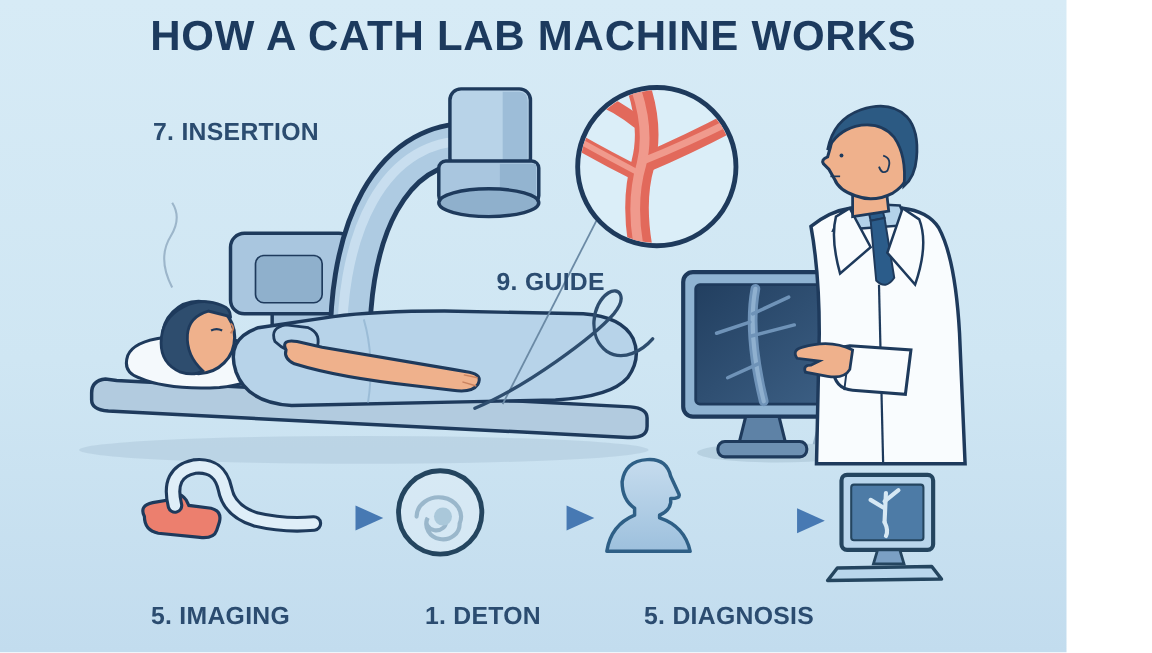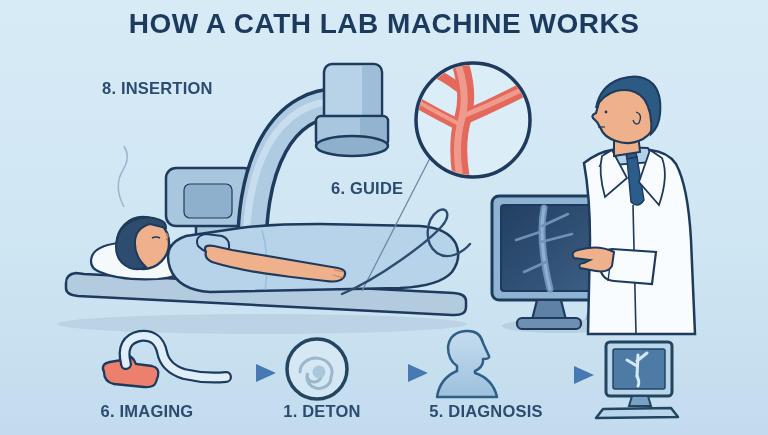--- a/index.html
+++ b/index.html
@@ -1,17 +1,17 @@
 <!DOCTYPE html>
 <html><head>
 <meta charset="utf-8">
 <style>
   html,body{margin:0;padding:0;}
   .stage{
-    position:relative;width:768px;height:435px;overflow:hidden;
+    position:relative;width:711px;height:435px;overflow:hidden;
     background:linear-gradient(180deg,#d7ebf6 0%,#cfe6f3 55%,#c2dcee 100%);
     font-family:"Liberation Sans",sans-serif;
   }
   .art{position:absolute;inset:0;}
   .title{
     position:absolute;top:8px;left:0;right:0;margin:0;text-align:center;
     font-size:28px;font-weight:800;letter-spacing:.5px;color:#1c3a5e;
   }
   .label{position:absolute;font-size:16.5px;font-weight:800;color:#2b4c70;letter-spacing:.2px;}
   .lbl-insertion{left:102px;top:79px;}
@@ -181,19 +181,19 @@
         <path d="M637 361 L647 353"></path>
         <path d="M637 366 L627 360"></path>
         <path d="M637 376 Q640 382 638 386"></path>
       </g>
       <path d="M632 396 L648 396 L651 406 L629 406 Z" fill="#7ba0c4" stroke="#24455f" stroke-width="2"></path>
       <path d="M603 409 L671 408 L678 417 L596 418 Z" fill="#b9d6ec" stroke="#24455f" stroke-width="2.5" stroke-linejoin="round"></path>
     </g>
   </svg>
 
   <h1 class="title">HOW A CATH LAB MACHINE WORKS</h1>
-  <div class="label lbl-insertion">8. INSERTION</div>
-  <div class="label lbl-guide">6. GUIDE</div>
-  <div class="label lbl-bottom lbl-imaging">6. IMAGING</div>
+  <div class="label lbl-insertion">7. INSERTION</div>
+  <div class="label lbl-guide">9. GUIDE</div>
+  <div class="label lbl-bottom lbl-imaging">5. IMAGING</div>
   <div class="label lbl-bottom lbl-deton">1. DETON</div>
   <div class="label lbl-bottom lbl-diagnosis">5. DIAGNOSIS</div>
 
 </div>
 
 </body></html>

